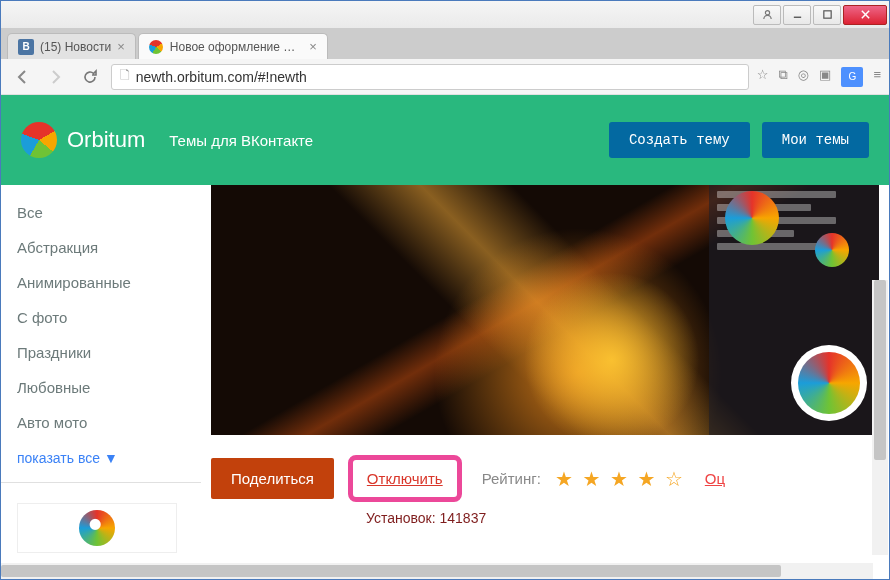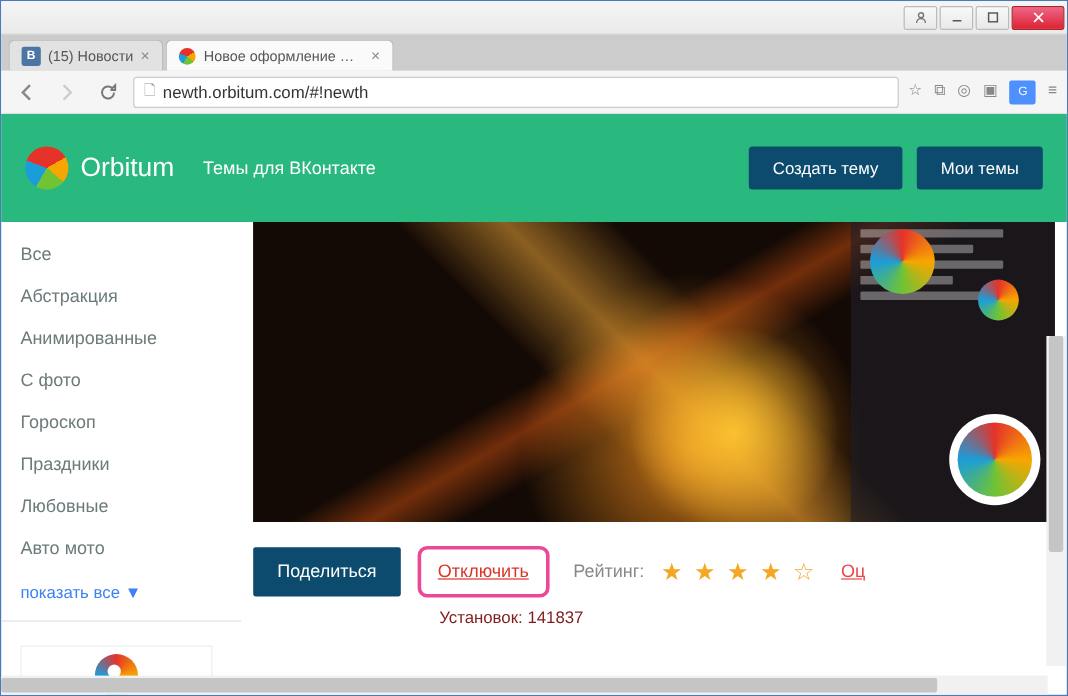--- a/index.html
+++ b/index.html
@@ -28,21 +28,21 @@
 .omnibox .doc-icon { color: #999; margin-right: 6px; font-size: 12px; }
 .addr-icons { display: flex; gap: 10px; color: #888; }
 .addr-icons .ai { cursor: pointer; }
 
 
 .green-hdr { background: #29b87e; height: 90px; display: flex; align-items: center; padding: 0 20px; color: #fff; }
 .logo { width: 36px; height: 36px; border-radius: 50%; background: conic-gradient(#e5332a 0 60deg,#f7a600 60deg 130deg,#6fc335 130deg 210deg,#1b9dd9 210deg 290deg,#e5332a 290deg 360deg); margin-right: 10px; }
 .brand { font-size: 22px; font-weight: 300; margin-right: 24px; }
 .subtitle { font-size: 15px; }
 .hdr-btns { margin-left: auto; display: flex; gap: 12px; }
-.gbtn { background: #0c4a6e; color: #fff; padding: 10px 20px; font-size: 14px; border-radius: 3px; cursor: pointer; }
+.gbtn { background: #0369a1; color: #fff; padding: 10px 20px; font-size: 14px; border-radius: 3px; cursor: pointer; font-family: Liberation Mono, monospace; }
 
 
 .main { flex: 1; display: flex; overflow: hidden; position: relative; }
 .sidebar { width: 200px; padding: 10px 0; }
 .cat { padding: 9px 16px; font-size: 15px; color: #6c7a7a; cursor: pointer; }
 .showall { color: #3b82f6; padding: 10px 16px; font-size: 14px; cursor: pointer; }
 .divider { height: 1px; background: #e0e0e0; margin: 6px 0 20px; }
 .thumb-strip { height: 50px; width: 160px; margin-left: 16px; border: 1px solid #eee; display: flex; align-items: center; justify-content: center; }
 .mini-logo { width: 36px; height: 36px; border-radius: 50%; background: radial-gradient(circle at 45% 40%,#fff 0 5px,transparent 6px), conic-gradient(#e5332a,#f7a600,#6fc335,#1b9dd9,#e5332a); }
 
@@ -56,22 +56,22 @@
   #140a05; }
 .pvcol { position: absolute; right: 0; top: 0; width: 170px; height: 100%; background: rgba(30,30,40,.6); }
 .pvline { height: 7px; background: rgba(255,255,255,.35); margin: 6px 8px; border-radius: 1px; width: 70%; }
 .pvcircle { position: absolute; border-radius: 50%; background: conic-gradient(#e5332a,#f7a600,#6fc335,#1b9dd9,#e5332a); }
 .pc1 { width: 54px; height: 54px; top: 6px; right: 100px; }
 .pc2 { width: 34px; height: 34px; top: 48px; right: 30px; }
 .pc3 { width: 76px; height: 76px; bottom: 14px; right: 12px; background: #fff; display: flex; align-items: center; justify-content: center; }
 .pc3::after { content: ""; width: 62px; height: 62px; border-radius: 50%; background: conic-gradient(#e5332a,#f7a600,#6fc335,#1b9dd9,#e5332a); }
 
 .actions { display: flex; align-items: center; gap: 14px; padding: 20px 0 8px; font-size: 15px; }
-.share-btn { background: #0c4a6e; color: #fff; padding: 12px 20px; border-radius: 2px; cursor: pointer; }
-.disable-box { border: 3px solid #ec4899; border-radius: 8px; padding: 10px 14px; }
+.share-btn { background: #c2410c; color: #fff; padding: 12px 20px; border-radius: 2px; cursor: pointer; }
+.disable-box { border: 5px solid #ec4899; border-radius: 8px; padding: 10px 14px; }
 .disable-link { color: #d9362a; text-decoration: underline; cursor: pointer; }
 .rating-lbl { color: #888; margin-left: 6px; }
 .stars { color: #f5a623; font-size: 20px; letter-spacing: 2px; }
 .star-empty { color: #f5a623; }
 .review-link { color: #ef4444; text-decoration: underline; cursor: pointer; margin-left: 6px; }
 .installs { color: #7f1d1d; padding-left: 155px; font-size: 14px; }
 
 
 .vscroll { position: absolute; right: 1px; top: 95px; bottom: 24px; width: 16px; background: #f1f1f1; }
 .vthumb { position: absolute; top: 0; left: 2px; right: 2px; height: 180px; background: #c5c5c5; border-radius: 2px; }
@@ -163,21 +163,20 @@
       <div class="gbtn">Мои темы</div>
     </div>
   </div>
 
   <div class="main">
     <div class="sidebar">
       <div class="cat">Все</div>
       <div class="cat">Абстракция</div>
       <div class="cat">Анимированные</div>
       <div class="cat">С фото</div>
-      <div class="cat">Гороскоп</div>
       <div class="cat">Праздники</div>
       <div class="cat">Любовные</div>
       <div class="cat">Авто мото</div>
       <div class="showall">показать все ▼</div>
       <div class="divider"></div>
       <div class="thumb-strip">
           <div class="mini-logo"></div>
         </div>
     </div>
 

